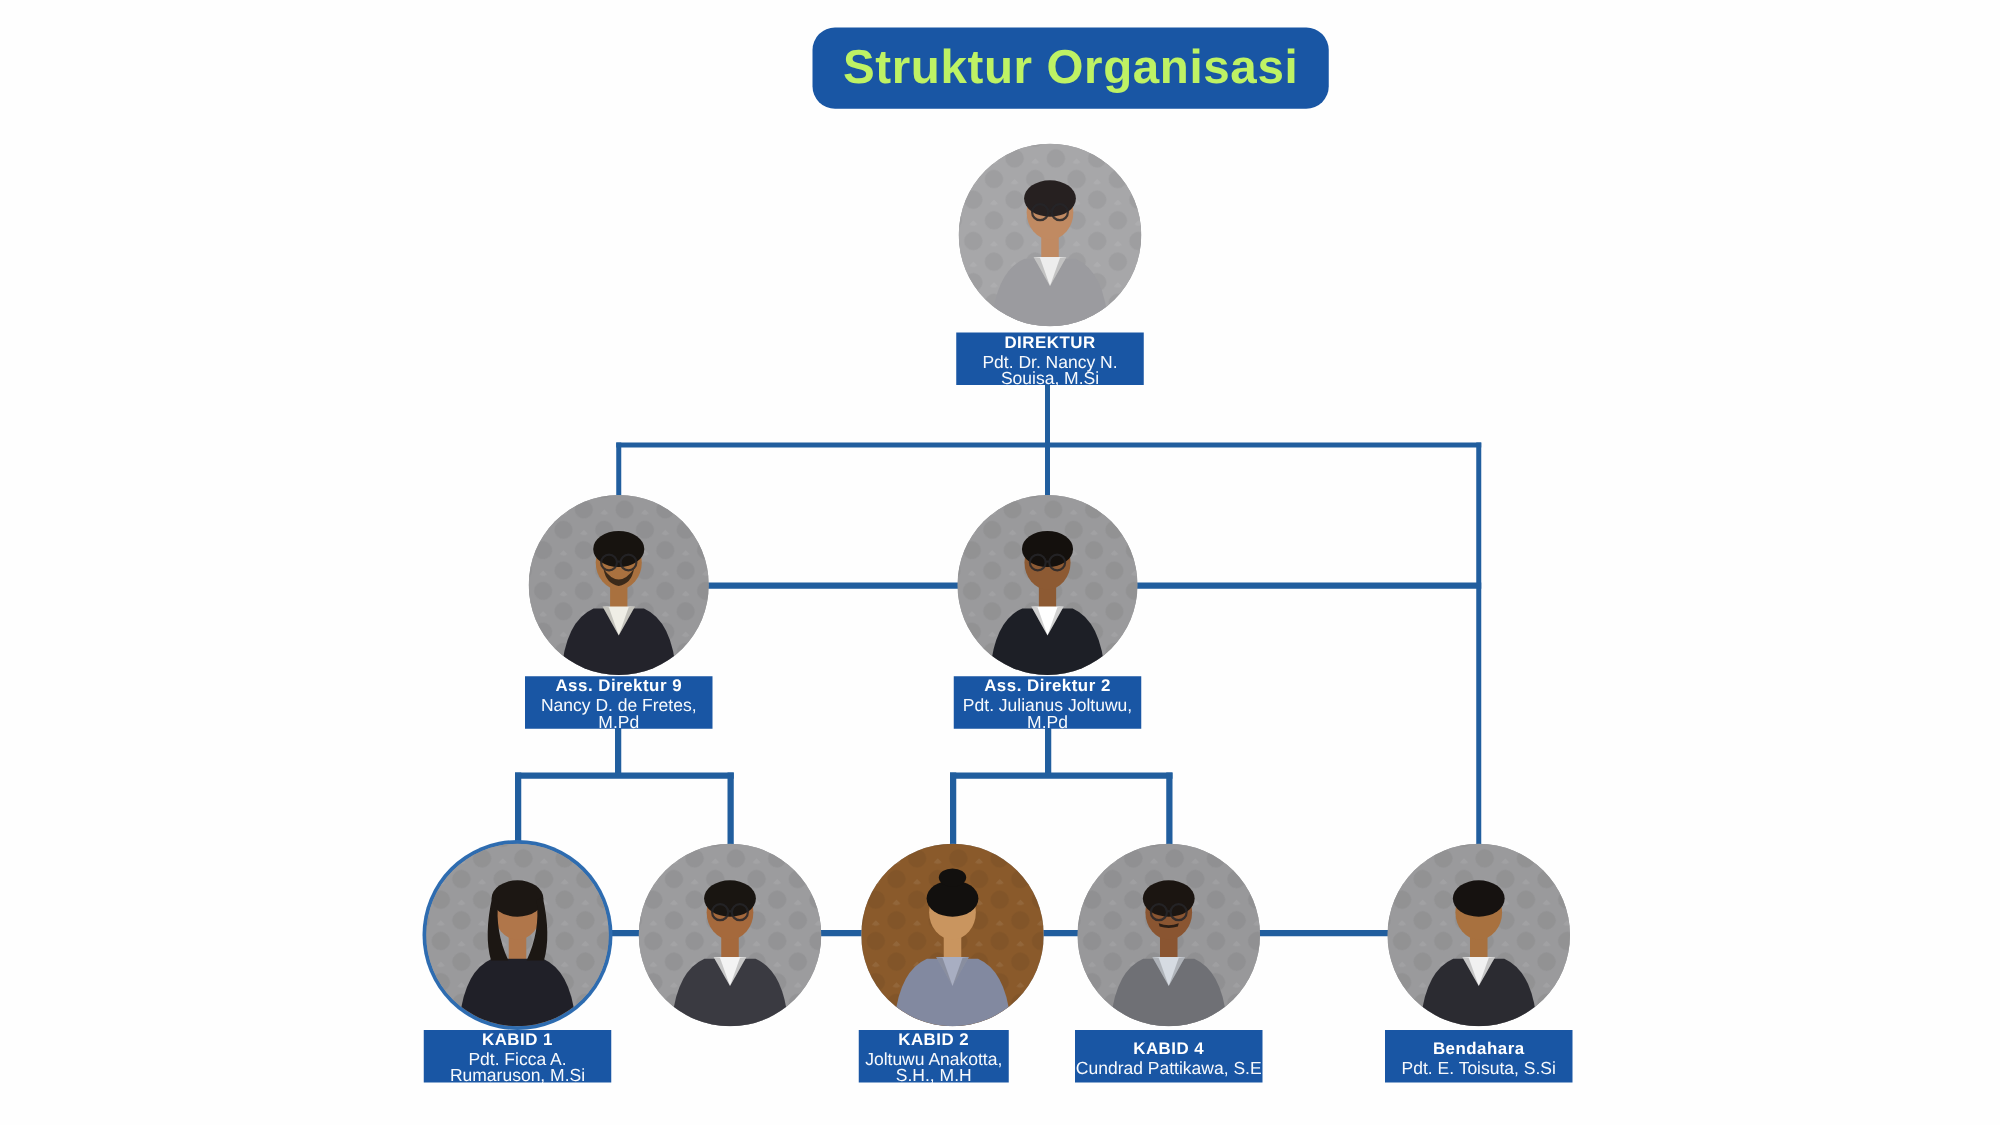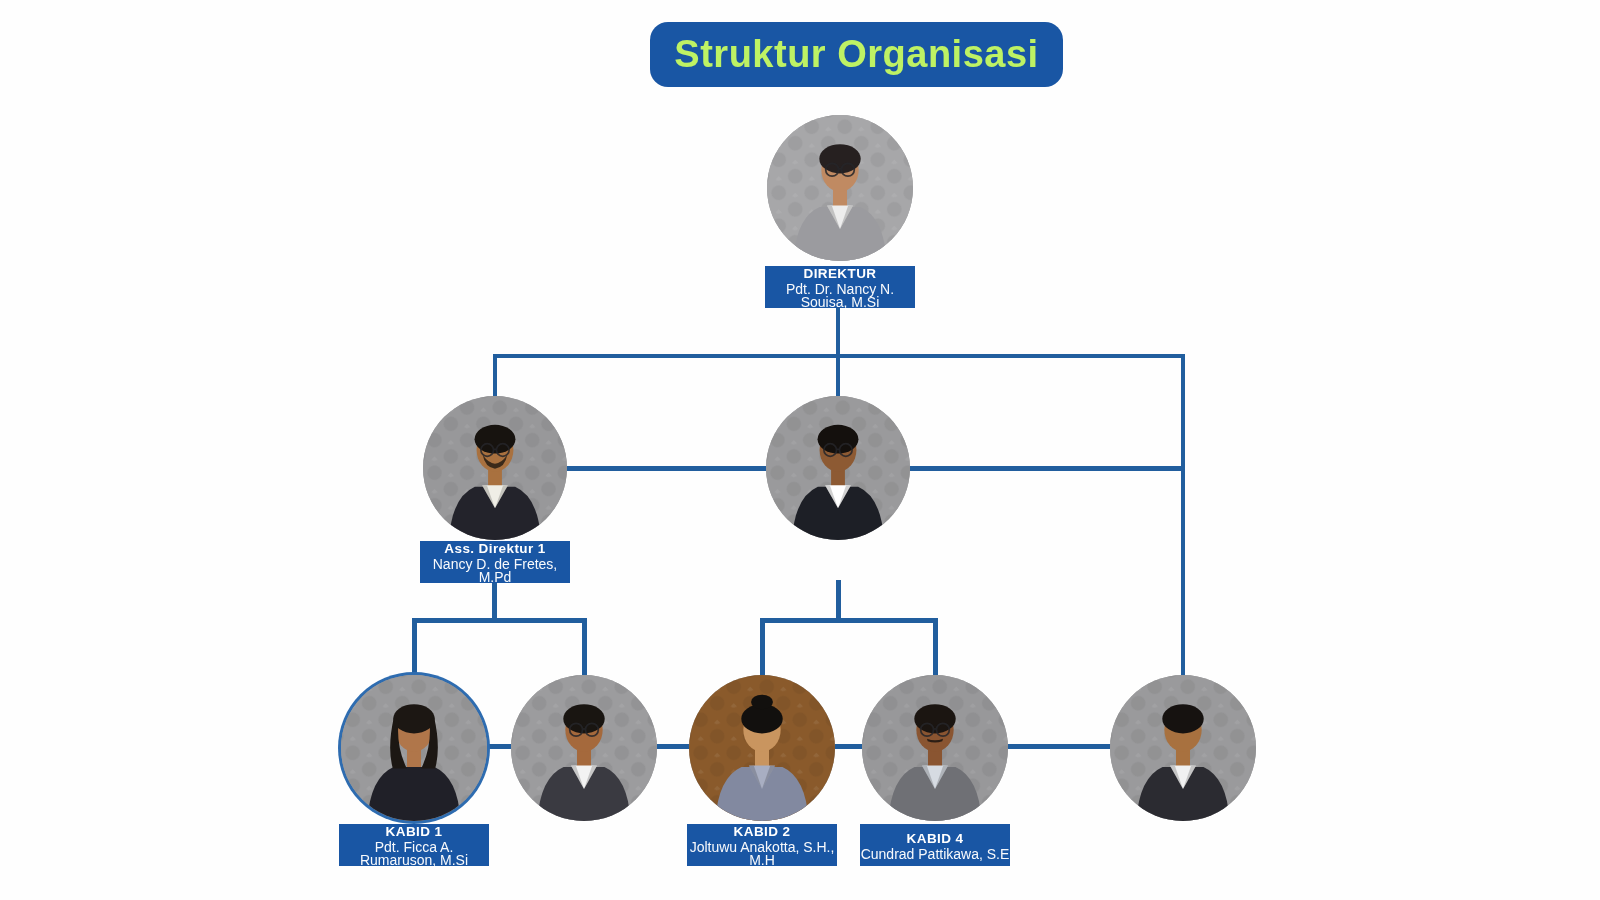--- a/index.html
+++ b/index.html
@@ -110,21 +110,21 @@
         <ellipse cx="50" cy="30" rx="14.2" ry="10" fill="#17130f"></ellipse>
         <g fill="none" stroke="#26262a" stroke-width="1.2" opacity="0.85">
           <circle cx="44.6" cy="37.5" r="4.4"></circle>
           <circle cx="55.4" cy="37.5" r="4.4"></circle>
           <line x1="49" y1="37" x2="51" y2="37"></line>
         </g>
         <path d="M41.5 41 Q50 53 58.5 41 Q57 49.5 50 50.5 Q43 49.5 41.5 41 Z" fill="#17130f" opacity="0.75"></path>
       </svg>
     </div>
   <div class="lbox" style="left:420px;top:541px;width:150px">
-    <div class="role">Ass. Direktur 1</div>
+    <div class="role">Ass. Direktur 9</div>
     <div class="pname">Nancy D. de Fretes, M.Pd</div>
   </div>
 
   <div class="photo" style="left:766px;top:396px;width:144px;height:144px">
       <svg viewBox="0 0 100 100" xmlns="http://www.w3.org/2000/svg">
         <defs>
           <pattern id="tex2" width="16" height="16" patternUnits="userSpaceOnUse" patternTransform="rotate(45 8 8)">
             <rect width="16" height="16" fill="#9a9a9c"></rect>
             <circle cx="8" cy="8" r="5" fill="rgba(0,0,0,0.055)"></circle>
             <circle cx="0" cy="0" r="3" fill="rgba(255,255,255,0.07)"></circle>
@@ -139,20 +139,24 @@
         <path d="M59 62 L50 78 L55.5 62.4 Z" fill="rgba(0,0,0,0.18)"></path>
         <ellipse cx="50" cy="37.5" rx="12.8" ry="15" fill="#8d5a33"></ellipse>
         <ellipse cx="50" cy="30" rx="14.2" ry="10" fill="#14100d"></ellipse>
         <g fill="none" stroke="#26262a" stroke-width="1.2" opacity="0.85">
           <circle cx="44.6" cy="37.5" r="4.4"></circle>
           <circle cx="55.4" cy="37.5" r="4.4"></circle>
           <line x1="49" y1="37" x2="51" y2="37"></line>
         </g>
       </svg>
     </div>
+  <div class="lbox" style="left:763px;top:541px;width:150px">
+    <div class="role">Ass. Direktur 2</div>
+    <div class="pname">Pdt. Julianus Joltuwu, M.Pd</div>
+  </div>
 
   <div class="photo ring" style="left:341px;top:675px;width:146px;height:146px">
       <svg viewBox="0 0 100 100" xmlns="http://www.w3.org/2000/svg">
         <defs>
           <pattern id="tex3" width="16" height="16" patternUnits="userSpaceOnUse" patternTransform="rotate(45 8 8)">
             <rect width="16" height="16" fill="#9a9a9c"></rect>
             <circle cx="8" cy="8" r="5" fill="rgba(0,0,0,0.055)"></circle>
             <circle cx="0" cy="0" r="3" fill="rgba(255,255,255,0.07)"></circle>
           </pattern>
         </defs>
@@ -211,21 +215,21 @@
         <path d="M45.2 50 q4.8 3.5 9.6 0 v-3 h-9.6 Z" fill="rgba(0,0,0,0.12)"></path>
         <path d="M18 100 Q20 70 36 63 L64 63 Q80 70 82 100 Z" fill="#8289a0"></path>
         <path d="M41 62 L50 78 L59 62 Z" fill="#a8aec2"></path>
         <path d="M41 62 L50 78 L44.5 62.4 Z" fill="rgba(0,0,0,0.18)"></path>
         <path d="M59 62 L50 78 L55.5 62.4 Z" fill="rgba(0,0,0,0.18)"></path>
         <ellipse cx="50" cy="37.5" rx="12.8" ry="15" fill="#c9955f"></ellipse>
         <ellipse cx="50" cy="30" rx="14.2" ry="10" fill="#12100e"></ellipse>
         <ellipse cx="50" cy="18.5" rx="7.5" ry="5" fill="#12100e"></ellipse>
       </svg>
     </div>
-  <div class="lbox" style="left:687px;top:824px;width:150px">
+  <div class="lbox" style="left:687px;top:824px;width:120px">
     <div class="role">KABID 2</div>
     <div class="pname">Joltuwu Anakotta, S.H., M.H</div>
   </div>
 
   <div class="photo" style="left:862px;top:675px;width:146px;height:146px">
       <svg viewBox="0 0 100 100" xmlns="http://www.w3.org/2000/svg">
         <defs>
           <pattern id="tex6" width="16" height="16" patternUnits="userSpaceOnUse" patternTransform="rotate(45 8 8)">
             <rect width="16" height="16" fill="#98989a"></rect>
             <circle cx="8" cy="8" r="5" fill="rgba(0,0,0,0.055)"></circle>
@@ -267,14 +271,18 @@
         <rect x="45.2" y="46" width="9.6" height="20" fill="#a8713f"></rect>
         <path d="M45.2 50 q4.8 3.5 9.6 0 v-3 h-9.6 Z" fill="rgba(0,0,0,0.12)"></path>
         <path d="M18 100 Q20 70 36 63 L64 63 Q80 70 82 100 Z" fill="#2b2b31"></path>
         <path d="M41 62 L50 78 L59 62 Z" fill="#f1f1f1"></path>
         <path d="M41 62 L50 78 L44.5 62.4 Z" fill="rgba(0,0,0,0.18)"></path>
         <path d="M59 62 L50 78 L55.5 62.4 Z" fill="rgba(0,0,0,0.18)"></path>
         <ellipse cx="50" cy="37.5" rx="12.8" ry="15" fill="#a8713f"></ellipse>
         <ellipse cx="50" cy="30" rx="14.2" ry="10" fill="#161210"></ellipse>
       </svg>
     </div>
+  <div class="lbox" style="left:1108px;top:824px;width:150px">
+    <div class="role">Bendahara</div>
+    <div class="pname">Pdt. E. Toisuta, S.Si</div>
+  </div>
 
 </div>
 
 </body></html>

